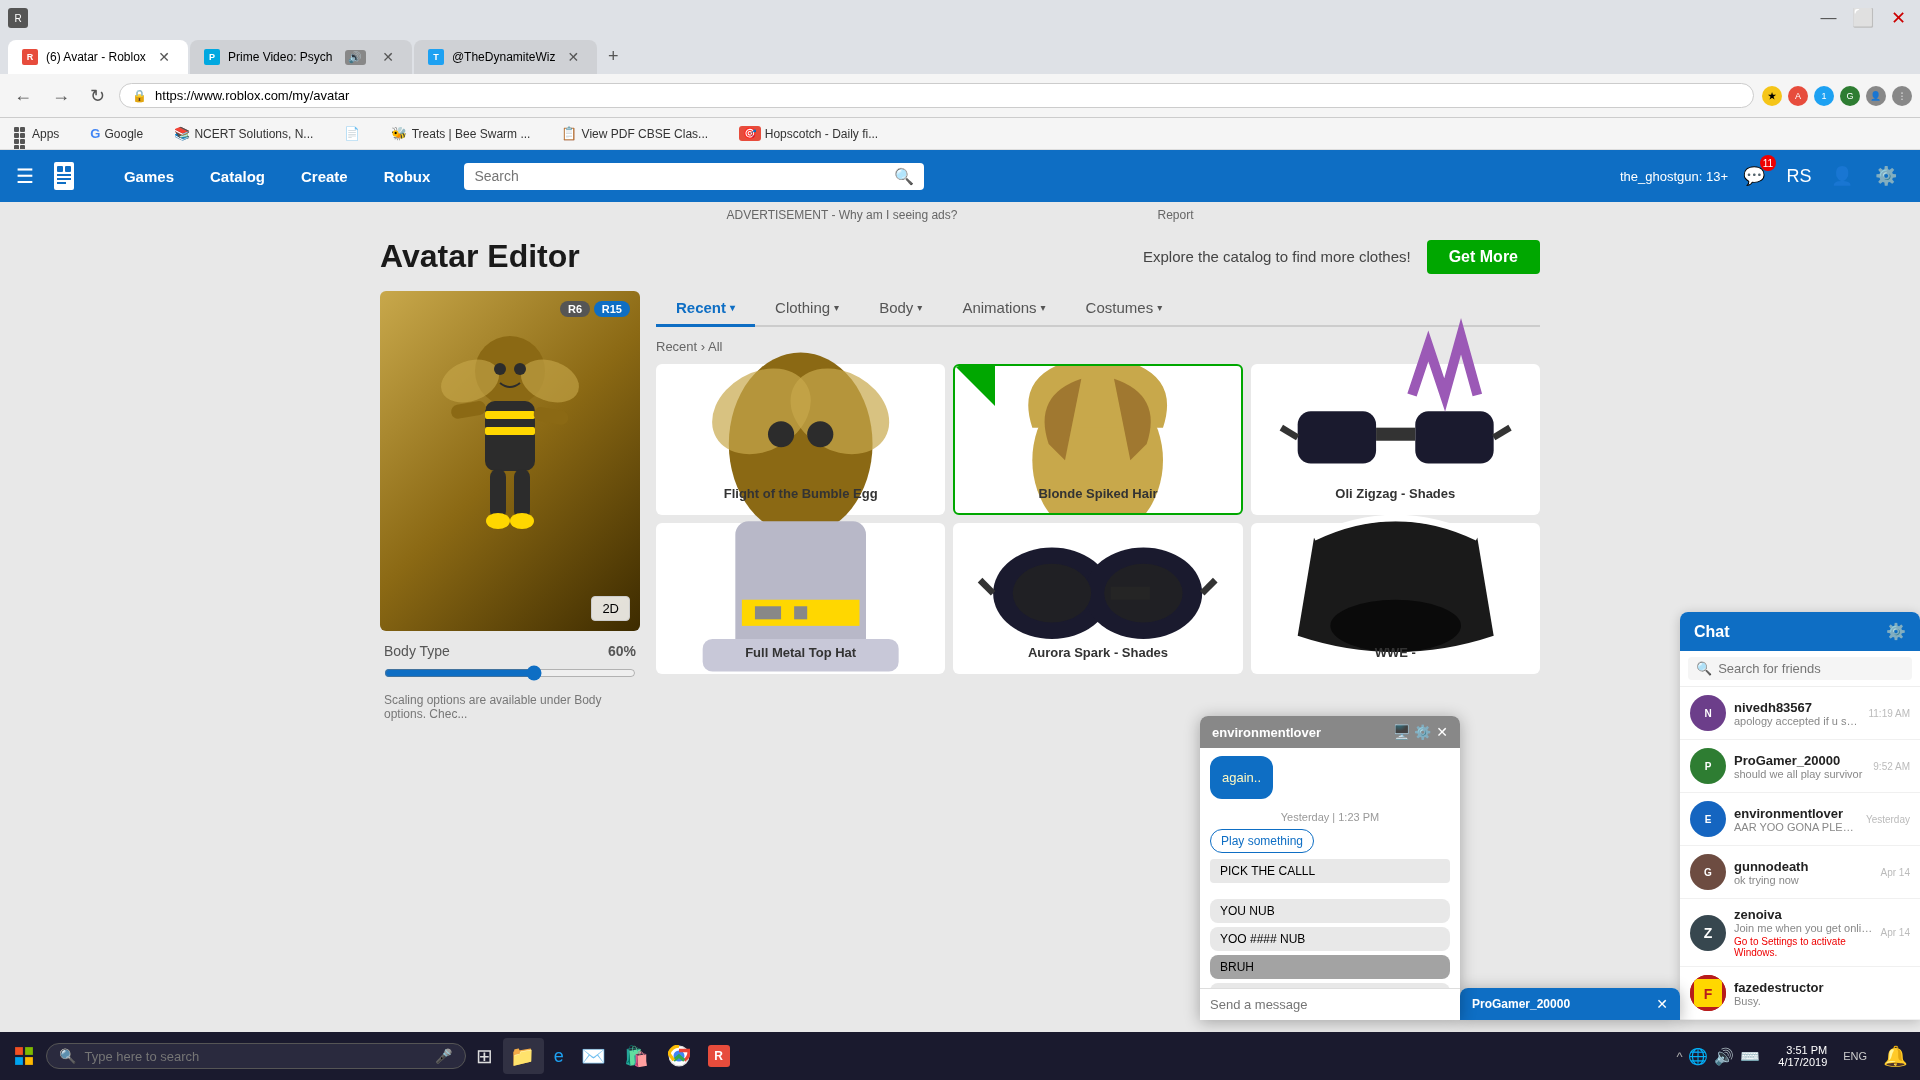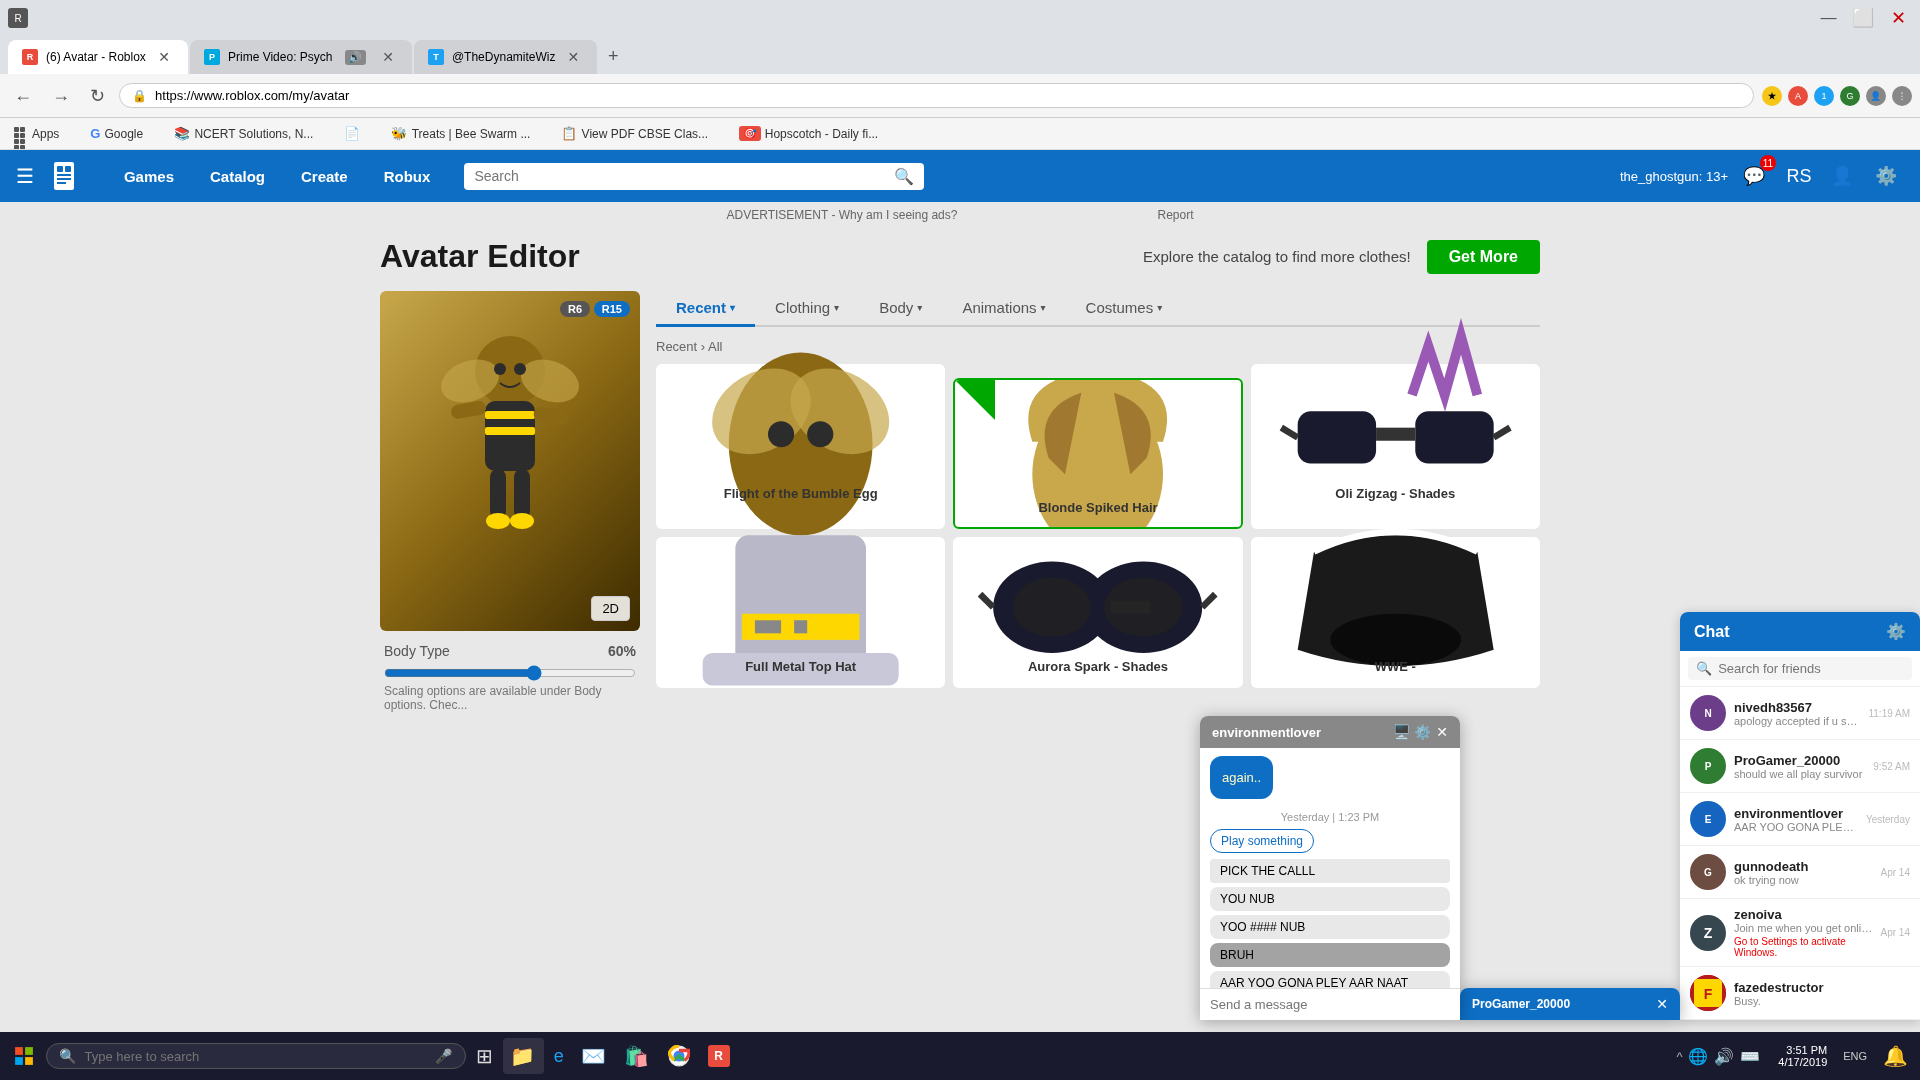--- a/index.html
+++ b/index.html
@@ -60,21 +60,21 @@
     .avatar-left { flex-shrink: 0; width: 260px; }
     .avatar-preview { background: linear-gradient(135deg, #c8a84b, #8b6914, #3d2b00); border-radius: 6px; width: 260px; height: 340px; position: relative; overflow: hidden; display: flex; align-items: center; justify-content: center; }
     .avatar-badge-r6 { position: absolute; top: 10px; right: 50px; background: #555; color: #fff; font-size: 11px; font-weight: bold; padding: 2px 8px; border-radius: 10px; }
     .avatar-badge-r15 { position: absolute; top: 10px; right: 10px; background: #0e6ec4; color: #fff; font-size: 11px; font-weight: bold; padding: 2px 8px; border-radius: 10px; }
     .avatar-2d-btn { position: absolute; bottom: 10px; right: 10px; background: rgba(255,255,255,0.85); border-radius: 4px; padding: 4px 10px; font-size: 13px; cursor: pointer; border: 1px solid #ccc; }
 
     .body-type-section { margin-top: 12px; padding: 0 4px; }
     .body-type-label { display: flex; justify-content: space-between; font-size: 14px; color: #555; margin-bottom: 6px; }
     .body-type-pct { font-weight: bold; }
     input[type=range] { width: 100%; accent-color: #0e6ec4; }
-    .scaling-note { font-size: 12px; color: #777; margin-top: 0; }
+    .scaling-note { font-size: 12px; color: #777; margin-top: 9px; }
 
     
     .avatar-right { flex: 1; }
     .catalog-tabs { display: flex; gap: 0; border-bottom: 2px solid #ccc; margin-bottom: 12px; }
     .catalog-tab { padding: 8px 20px; font-size: 15px; cursor: pointer; color: #555; border-bottom: 3px solid transparent; margin-bottom: -2px; display: flex; align-items: center; gap: 4px; }
     .catalog-tab.active { color: #0e6ec4; border-bottom-color: #0e6ec4; font-weight: 600; }
     .chevron-down { font-size: 10px; }
     .breadcrumb { font-size: 13px; color: #666; margin-bottom: 10px; }
     .breadcrumb span { cursor: pointer; }
 
@@ -347,21 +347,21 @@
                 <ellipse cx="40" cy="45" rx="22" ry="28" fill="#8B6914"></ellipse>
                 <ellipse cx="28" cy="35" rx="16" ry="12" fill="rgba(200,168,75,0.7)" transform="rotate(-30 28 35)"></ellipse>
                 <ellipse cx="52" cy="35" rx="16" ry="12" fill="rgba(200,168,75,0.7)" transform="rotate(30 52 35)"></ellipse>
                 <circle cx="34" cy="42" r="4" fill="#2c2c2c"></circle>
                 <circle cx="46" cy="42" r="4" fill="#2c2c2c"></circle>
               </svg>
             </div>
             <div class="catalog-item-name">Flight of the Bumble Egg</div>
           </div>
 
-          <div class="catalog-item selected" style="position: relative; overflow: hidden; margin-top: 14px;">
+          <div class="catalog-item selected" style="position: relative; overflow: hidden;">
             <div style="position:absolute;top:0;left:0;width:0;height:0;border-left:40px solid transparent;border-top:40px solid #00a700;border-radius:4px 0 0 0;"></div>
             <div class="catalog-item-img">
               <svg viewBox="0 0 80 80" xmlns="http://www.w3.org/2000/svg">
                 <ellipse cx="40" cy="50" rx="20" ry="24" fill="#c8a84b"></ellipse>
                 <path d="M20 40 Q15 25 30 20 Q40 15 50 20 Q65 25 60 40" fill="#c8a84b"></path>
                 <path d="M25 45 Q20 30 35 25 L30 50 Z" fill="#a07830"></path>
                 <path d="M55 45 Q60 30 45 25 L50 50 Z" fill="#a07830"></path>
               </svg>
             </div>
             <div class="catalog-item-name">Blonde Spiked Hair</div>
@@ -434,21 +434,21 @@
       <button style="background:none;border:none;color:#fff;cursor:pointer;font-size:14px;">⚙️</button>
       <button style="background:none;border:none;color:#fff;cursor:pointer;font-size:14px;">✕</button>
     </div>
   </div>
   <div style="padding:8px 10px;max-height:240px;overflow-y:auto;">
     <div style="background:#0e6ec4;color:#fef9c3;border-radius:12px;padding:14px 12px;font-size:13px;display:inline-block;margin-bottom:6px;">again..</div>
     <div style="text-align:center;font-size:11px;color:#999;margin:6px 0;">Yesterday | 1:23 PM</div>
     <div style="display:flex;flex-wrap:wrap;gap:4px;margin-bottom:6px;">
       <span style="display:inline-block;background:#fff;border:1px solid #0e6ec4;color:#0e6ec4;border-radius:12px;padding:4px 10px;font-size:12px;cursor:pointer;">Play something</span>
     </div>
-    <div style="background:#e8e8e8;border-radius:4px;padding:5px 10px;font-size:12px;margin-bottom:4px;">PICK THE CALLL</div>
+    <div style="background:#e8e8e8;border-radius:4px;padding:5px 10px;font-size:12px;margin-bottom:16px;">PICK THE CALLL</div>
     <div style="background:#e8e8e8;border-radius:8px;padding:5px 10px;font-size:12px;margin-bottom:4px;">YOU NUB</div>
     <div style="background:#e8e8e8;border-radius:8px;padding:5px 10px;font-size:12px;margin-bottom:4px;">YOO #### NUB</div>
     <div style="background:#a3a3a3;border-radius:8px;padding:5px 10px;font-size:12px;margin-bottom:4px;">BRUH</div>
     <div style="background:#e8e8e8;border-radius:8px;padding:5px 10px;font-size:12px;margin-bottom:4px;">AAR YOO GONA PLEY AAR NAAT</div>
   </div>
   <div style="border-top:1px solid #ddd;padding:8px 10px;display:flex;align-items:center;">
     <input type="text" style="flex: 1 1 0%; border: none; outline: none; font-size: 13px; color: rgb(153, 153, 153);" placeholder="Send a message">
   </div>
 </div>
 

